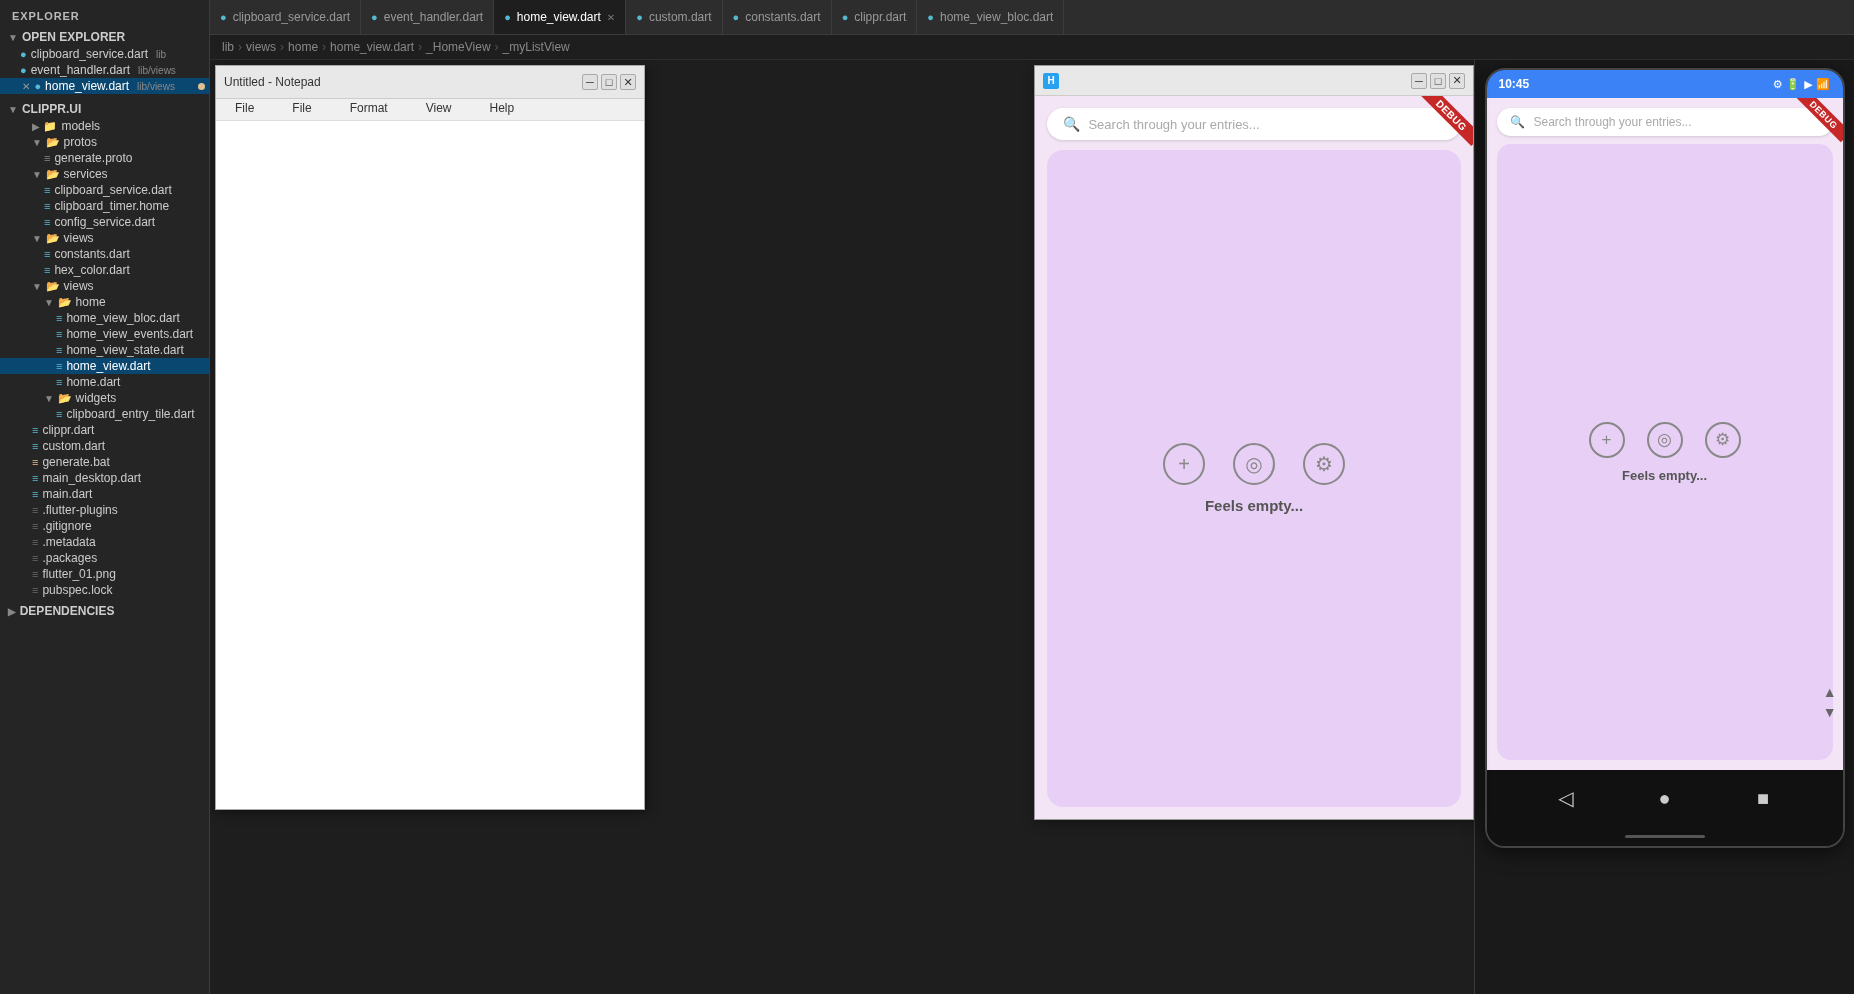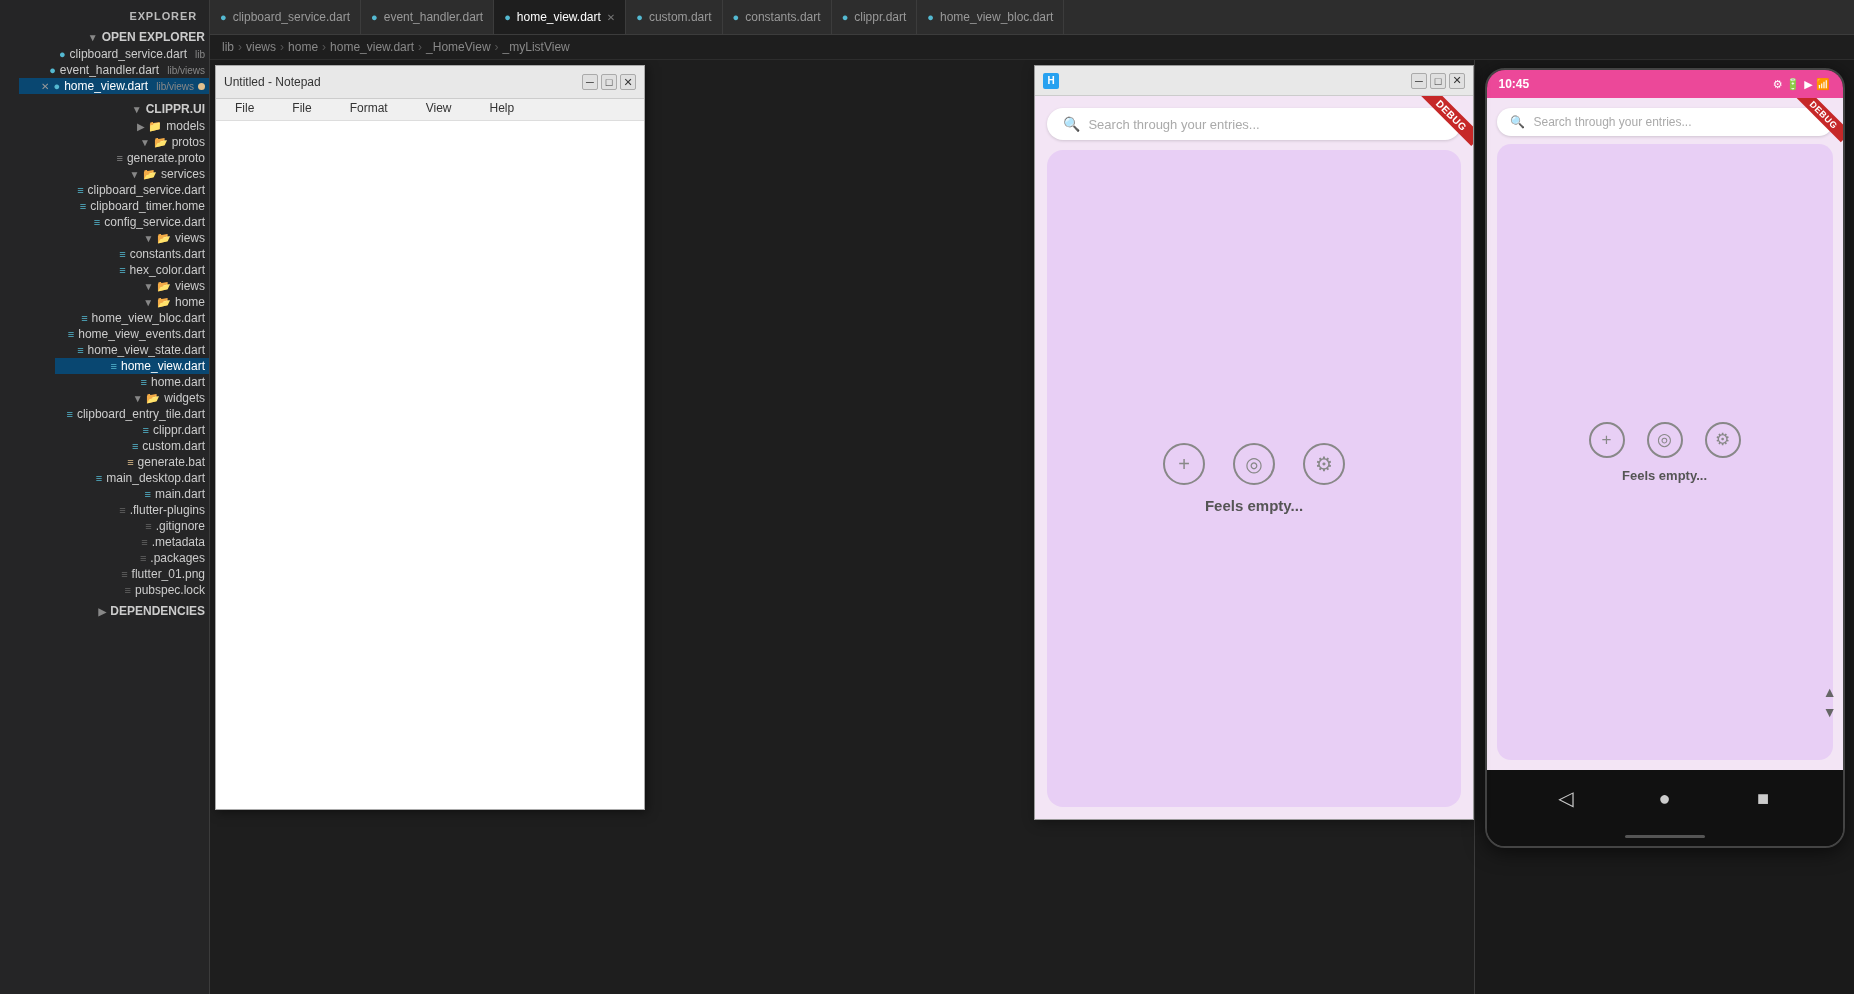--- a/index.html
+++ b/index.html
@@ -16,21 +16,20 @@
 
     
     #sidebar {
       width: 210px;
       background: #252526;
       border-right: 1px solid #3c3c3c;
       display: flex;
       flex-direction: column;
       overflow: hidden;
       flex-shrink: 0;
-      align-items: flex-end;
     }
     #sidebar-title {
       padding: 10px 12px 6px;
       font-size: 11px;
       font-weight: 700;
       letter-spacing: 0.08em;
       color: #bbbbbb;
       text-transform: uppercase;
     }
     .section-header {
@@ -320,21 +319,21 @@
       background: #111;
       border-radius: 20px;
       border: 2px solid #444;
       display: flex;
       flex-direction: column;
       overflow: hidden;
       position: relative;
       box-shadow: 0 4px 20px rgba(0,0,0,0.6);
     }
     #phone-status-bar {
-      background: #ec4899;
+      background: #3b82f6;
       padding: 4px 12px;
       display: flex;
       align-items: center;
       justify-content: space-between;
       height: 28px;
       flex-shrink: 0;
     }
     .status-time { color: #fff; font-size: 12px; font-weight: 600; }
     .status-icons { display: flex; align-items: center; gap: 4px; color: #fff; font-size: 11px; }
     #phone-body {

